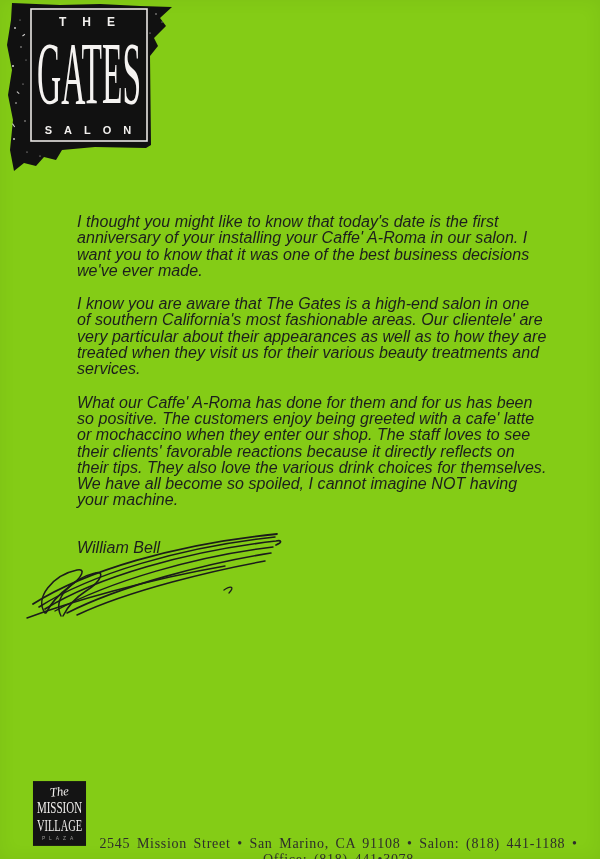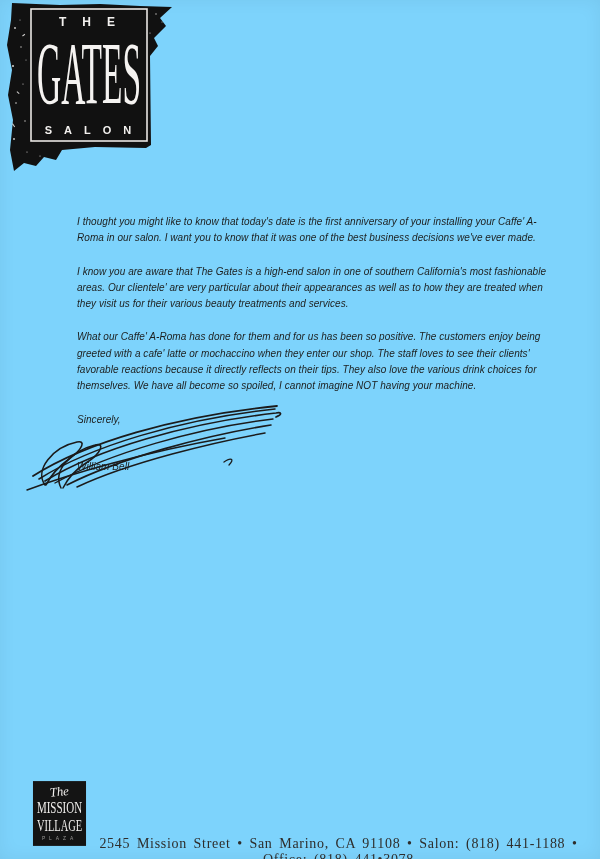--- a/index.html
+++ b/index.html
@@ -5,32 +5,32 @@
   html,body{margin:0;padding:0;}
   body{
     width:600px;height:859px;
     background:#e9e7e4;
     font-family:"Liberation Sans",sans-serif;
     overflow:hidden;
   }
   .page{
     position:relative;
     width:600px;height:859px;
-    background:#7dd3fc;
+    background:#84cc16;
     box-shadow:inset 0 0 18px rgba(0,0,0,0.06);
   }
   
   .gates-logo{
     position:absolute;left:0;top:0;width:190px;height:185px;
   }
   
   .letter-body{
     position:absolute;left:77px;top:214px;width:470px;
     font-style:italic;
-    font-size:10px;line-height:16.3px;
+    font-size:16px;line-height:16.3px;
     letter-spacing:.05px;
     color:#1c1e1d;
   }
   .letter-body p{margin:0 0 17px 0;}
   .signature-block{position:relative;margin-top:4px;}
   .closing{position:relative;z-index:1;}
   .signer{margin-top:31px;position:relative;z-index:1;}
   .signature-svg{
     position:absolute;left:-52px;top:-14px;width:295px;height:98px;z-index:2;
     pointer-events:none;
@@ -82,21 +82,20 @@
     <text x="89" y="103" text-anchor="middle" fill="#f5f3f1" font-family="Liberation Serif, serif" font-size="88" textLength="104" lengthAdjust="spacingAndGlyphs">GATES</text>
     <text x="94" y="134" text-anchor="middle" fill="#f2f0ee" font-family="Liberation Sans, sans-serif" font-size="11" font-weight="bold" letter-spacing="12">SALON</text>
   </svg>
 
   <div class="letter-body">
     <p>I thought you might like to know that today's date is the first anniversary of your installing your Caffe' A-Roma in our salon.  I want you to know that it was one of the best business decisions we've ever made.</p>
     <p>I know you are aware that The Gates is a high-end salon in one of southern California's most fashionable areas.  Our clientele' are very particular about their appearances as well as to how they are treated when they visit us for their various beauty treatments and services.</p>
     <p>What our Caffe' A-Roma has done for them and for us has been so positive.  The customers enjoy being greeted with a cafe' latte or mochaccino when they enter our shop.  The staff loves to see their clients' favorable reactions because it directly reflects on their tips.   They also love the various drink choices for themselves.  We have all become so spoiled, I cannot imagine NOT having your machine.</p>
 
     <div class="signature-block">
-      <div class="closing">Sincerely,</div>
 
       <svg class="signature-svg" viewBox="0 0 295 98" xmlns="http://www.w3.org/2000/svg" fill="none" stroke="#1b1b1b" stroke-linecap="round">
         <path stroke-width="1.8" d="M8,78 C60,45 150,18 252,8"></path>
         <path stroke-width="1.5" d="M14,81 C66,48 156,21 250,11"></path>
         <path stroke-width="1.7" d="M20,83 C72,51 162,25 251,15 C256,14 258,16 251,19"></path>
         <path stroke-width="1.4" d="M30,85 C85,55 172,30 248,21"></path>
         <path stroke-width="1.6" d="M42,87 C95,60 182,37 246,27"></path>
         <path stroke-width="1.5" d="M52,89 C105,64 190,44 240,35"></path>
         <path stroke-width="1.6" d="M20,87 C9,72 28,49 52,44 C61,42 58,51 44,61 C33,69 25,79 21,87"></path>
         <path stroke-width="1.5" d="M36,90 C27,72 47,53 70,47 C80,44 77,55 61,65 C50,72 42,82 38,90"></path>

